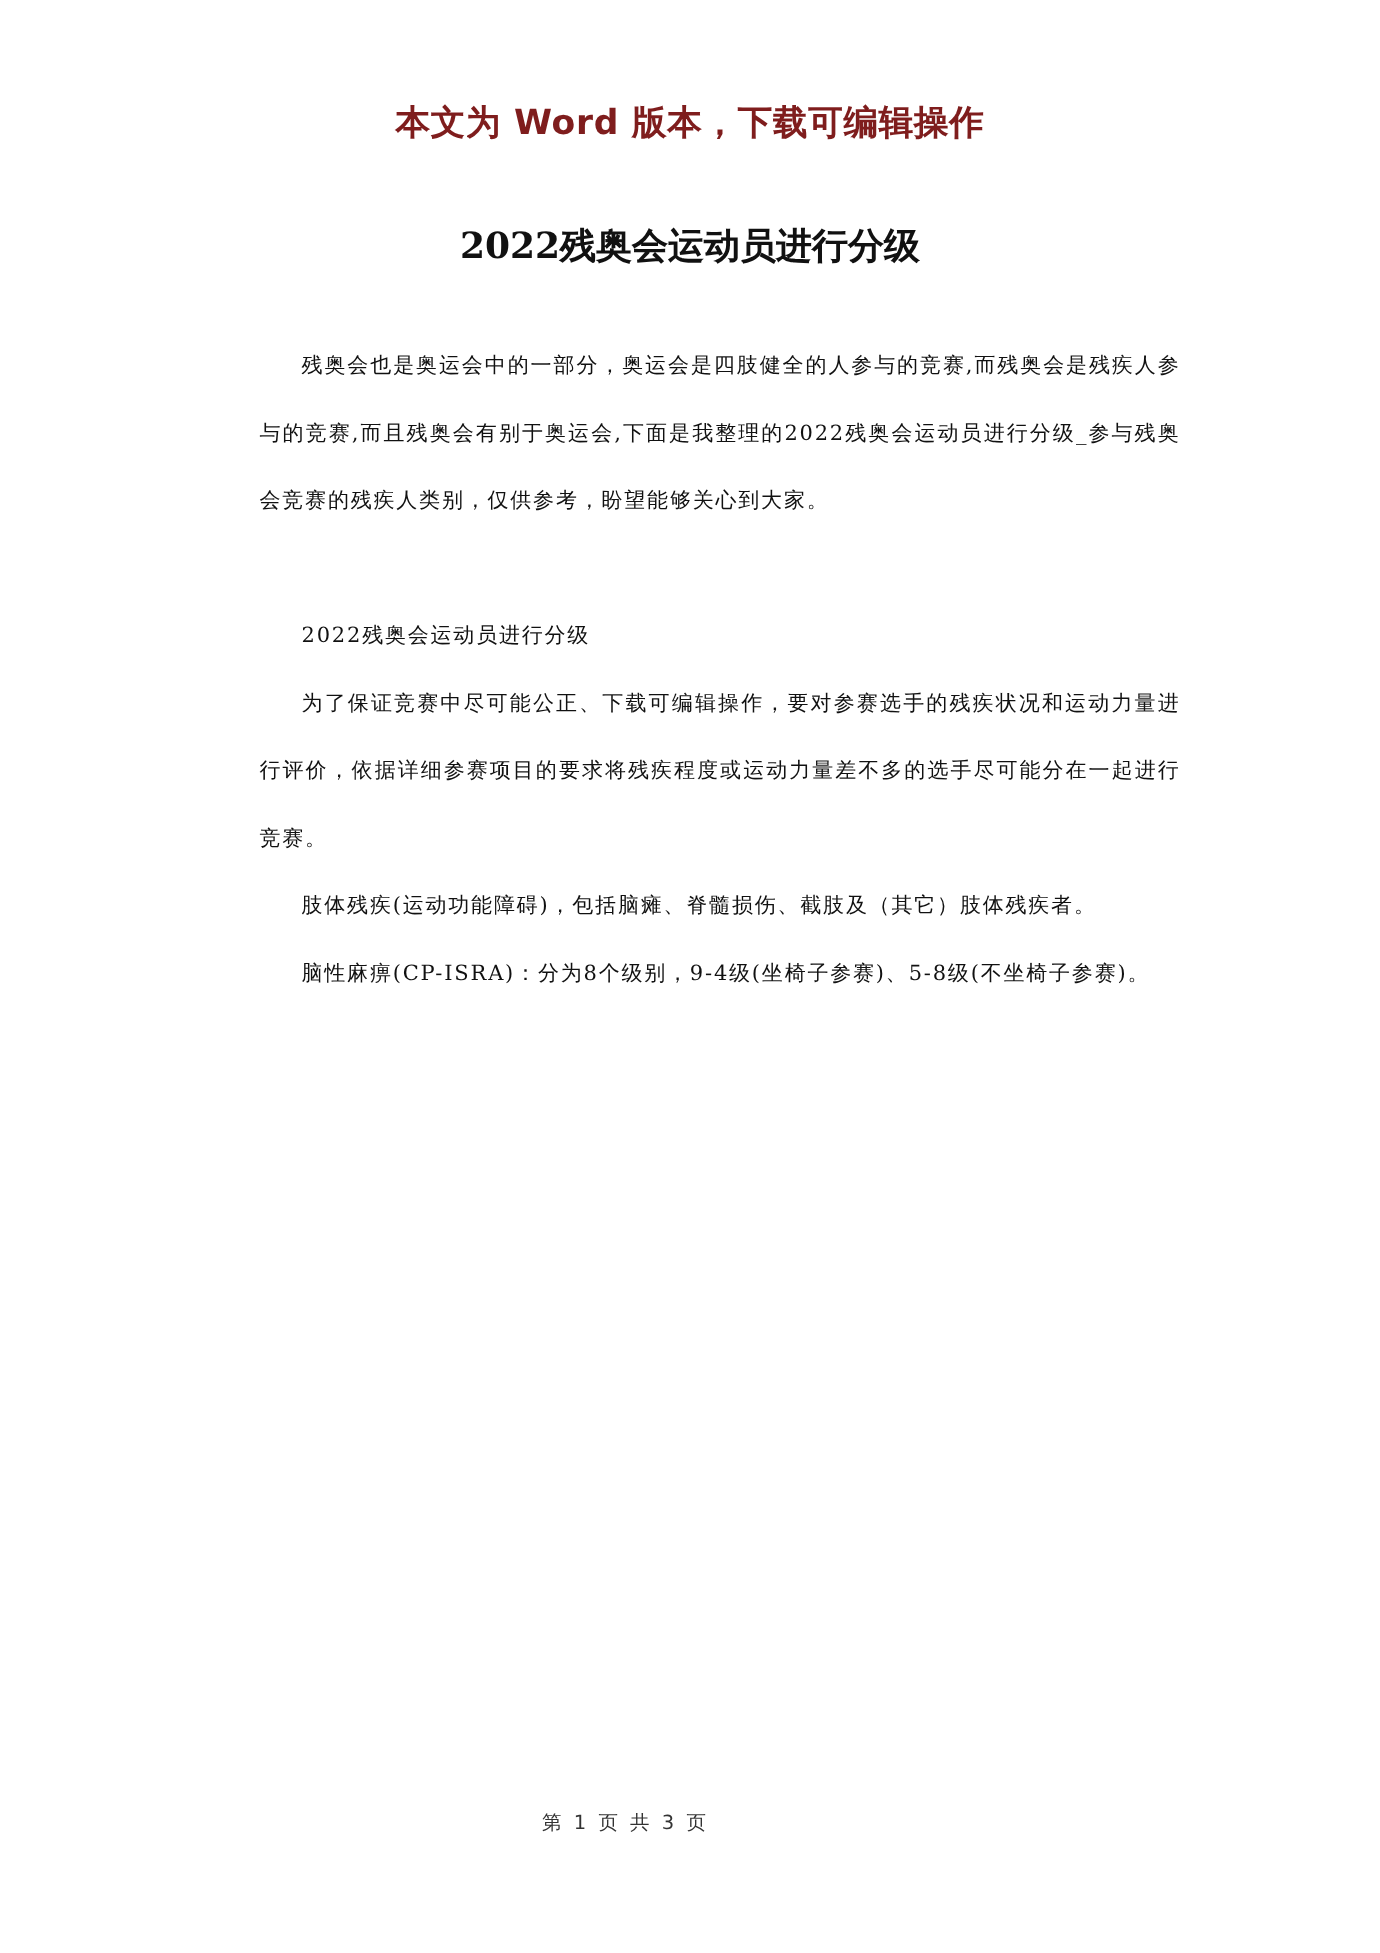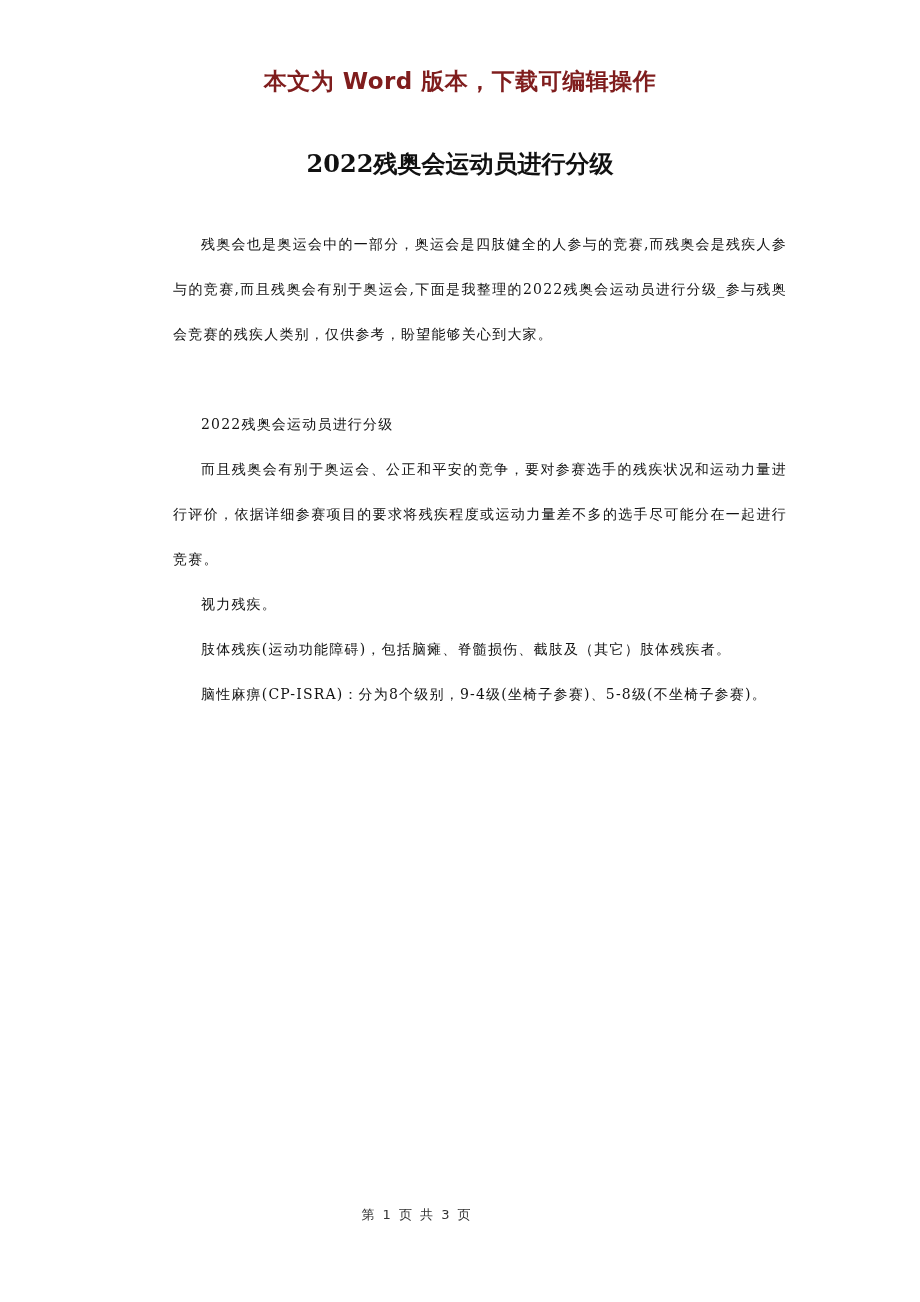--- a/index.html
+++ b/index.html
@@ -70,19 +70,18 @@
 </head>
 <body>
 
 <div class="banner">本文为 Word 版本，下载可编辑操作</div>
 
 <div class="title">2022残奥会运动员进行分级</div>
 
 <div class="body-text">
   <p>残奥会也是奥运会中的一部分，奥运会是四肢健全的人参与的竞赛,而残奥会是残疾人参与的竞赛,而且残奥会有别于奥运会,下面是我整理的2022残奥会运动员进行分级_参与残奥会竞赛的残疾人类别，仅供参考，盼望能够关心到大家。</p>
   <p class="gap">2022残奥会运动员进行分级</p>
-  <p>而且残奥会有别于奥运会、公正和平安的竞争，要对参赛选手的残疾状况和运动力量进行评价，依据详细参赛项目的要求将残疾程度或运动力量差不多的选手尽可能分在一起进行竞赛。</p>
-  <p>视力残疾。</p>
+  <p>为了保证竞赛中尽可能公正、下载可编辑操作，要对参赛选手的残疾状况和运动力量进行评价，依据详细参赛项目的要求将残疾程度或运动力量差不多的选手尽可能分在一起进行竞赛。</p>
   <p>肢体残疾(运动功能障碍)，包括脑瘫、脊髓损伤、截肢及（其它）肢体残疾者。</p>
   <p>脑性麻痹(CP-ISRA)：分为8个级别，9-4级(坐椅子参赛)、5-8级(不坐椅子参赛)。</p>
 </div>
 
 <div class="footer">第 1 页 共 3 页</div>
 
 </body></html>

